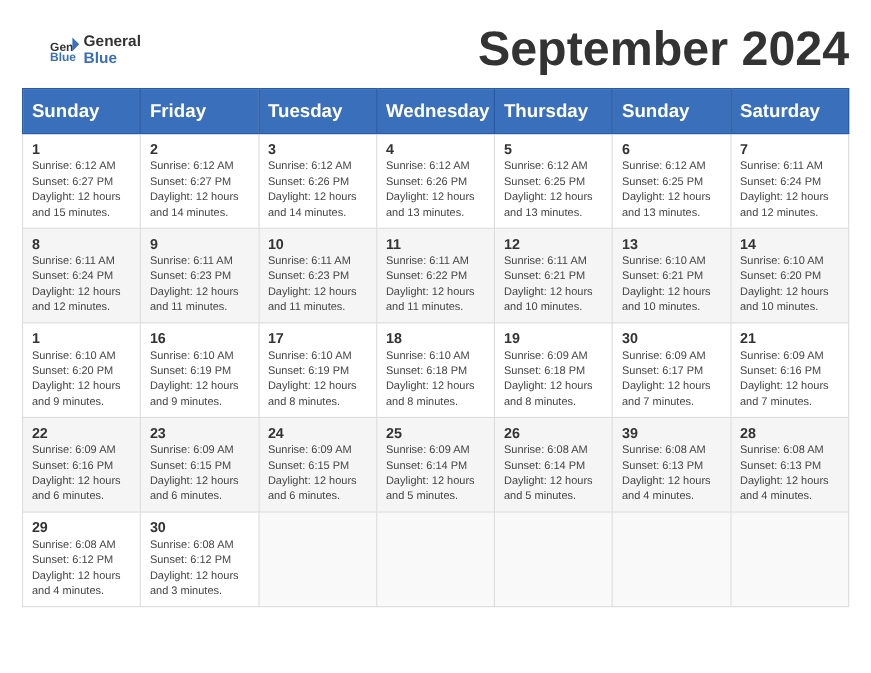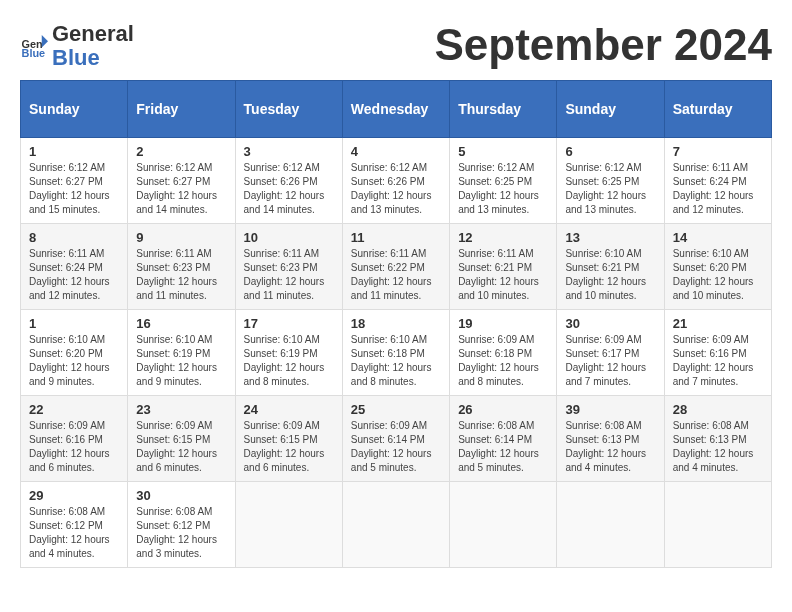--- a/index.html
+++ b/index.html
@@ -6,30 +6,31 @@
     body {
       font-family: Arial, sans-serif;
       background: #fff;
       width: 792px;
       min-height: 612px;
       padding: 20px;
     }
     .header {
       display: flex;
       justify-content: space-between;
-      align-items: flex-end;
+      align-items: center;
       margin-bottom: 10px;
+      margin-left: 24px;
     }
     .logo {
       display: flex;
       align-items: center;
       gap: 4px;
     }
     .logo-text {
-      font-size: 22px;
+      font-size: 14px;
       font-weight: bold;
       color: #333;
       line-height: 1.1;
     }
     .logo-text span { display: block; }
     .logo-icon {
       width: 28px;
       height: 28px;
     }
     .title-block {
@@ -46,22 +47,22 @@
     }
     table {
       width: 100%;
       border-collapse: collapse;
       table-layout: fixed;
     }
     thead tr th {
       background-color: #3a6fbc;
       color: #fff;
       text-align: left;
-      padding: 20px 8px;
-      font-size: 14px;
+      padding: 10px 8px;
+      font-size: 17px;
       font-weight: bold;
       border: 1px solid #2a5aa0;
     }
     tbody tr td {
       vertical-align: top;
       padding: 6px 8px;
       font-size: 10.5px;
       color: #333;
       border: 1px solid #ddd;
       height: 80px;

